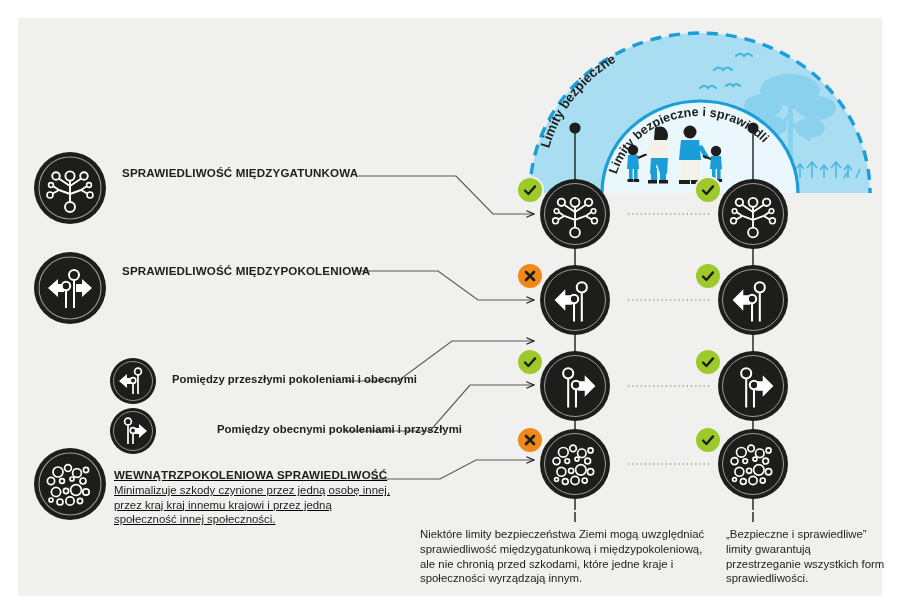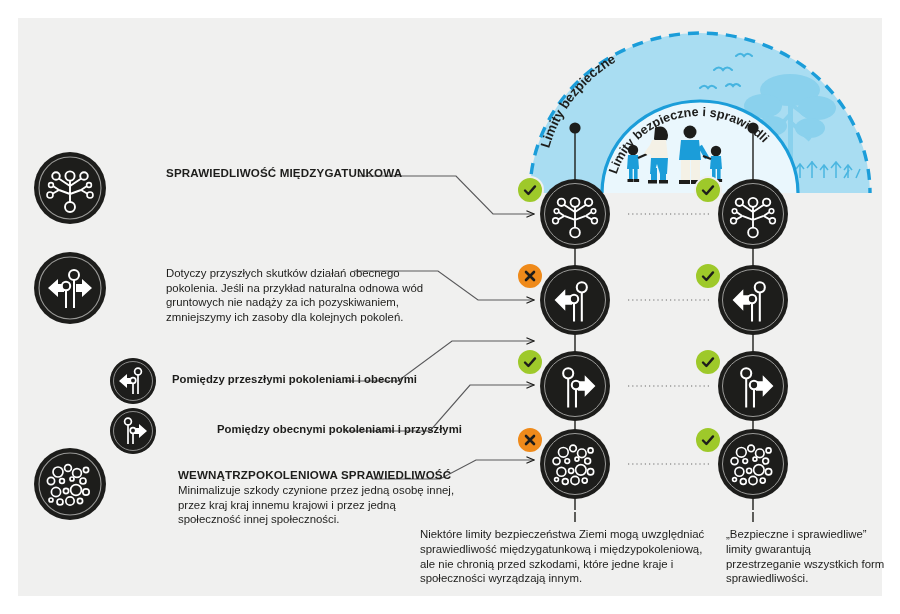--- a/index.html
+++ b/index.html
@@ -21,21 +21,21 @@
   .sky{position:absolute;left:500px;top:18px;width:400px;height:175px;overflow:hidden;}
   .sky svg{display:block;}
 
   
   .entry{position:absolute;}
   .badge-icon{
     position:absolute;border-radius:50%;background:#1d1d1b;
   }
   .badge-icon svg{position:absolute;left:0;top:0;}
 
-  .etext{position:absolute;margin-left:44px;}
+  .etext{position:absolute;}
   .ehead{
     font-size:11.6px;font-weight:bold;color:#1d1d1b;
     letter-spacing:.15px;white-space:nowrap;
   }
   .ebody{
     font-size:11.4px;color:#1d1d1b;line-height:14.6px;
     margin-top:2px;
   }
   .sublabel{
     position:absolute;font-size:11.3px;font-weight:bold;color:#1d1d1b;
@@ -244,21 +244,21 @@
         <path d="M24,32 L24,27 L14,36 L24,45 L24,40 L30,40 L30,32 Z" fill="#ffffff"></path>
         <path d="M48,32 L48,27 L58,36 L48,45 L48,40 L42,40 L42,32 Z" fill="#ffffff"></path>
         <g stroke="#ffffff" stroke-width="2" fill="none">
           <path d="M40,26 L40,56 M32,36 L32,56"></path>
         </g>
         <circle cx="40" cy="23" r="5" fill="#1d1d1b" stroke="#ffffff" stroke-width="2"></circle>
         <circle cx="32" cy="34" r="4.2" fill="#1d1d1b" stroke="#ffffff" stroke-width="2"></circle>
       </svg>
     </div>
     <div class="etext" style="left:88px;top:12px;width:272px;">
-      <div class="ebody">Dotyczy przyszłych skutków działań obecnego pokolenia. Jeśli na przykład naturalna odnowa wód gruntowych nie nadąży za ich pozyskiwaniem, zmniejszymy ich zasoby dla kolejnych pokoleń.</div>
+      <div class="ehead">SPRAWIEDLIWOŚĆ MIĘDZYPOKOLENIOWA</div>
     </div>
   </div>
 
   <div class="entry" style="left:110px;top:358px;">
     <div class="badge-icon" style="left:0;top:0;width:46px;height:46px;">
       <svg width="46" height="46" viewBox="0 0 46 46">
         <circle cx="23" cy="23" r="22.5" fill="#1d1d1b"></circle>
         <circle cx="23" cy="23" r="19.5" fill="none" stroke="#9a9a98" stroke-width="0.9"></circle>
         <path d="M17,20 L17,16 L9,23 L17,30 L17,26 L22,26 L22,20 Z" fill="#ffffff"></path>
         <g stroke="#ffffff" stroke-width="1.7" fill="none">
@@ -305,21 +305,21 @@
             <circle cx="32" cy="43" r="2.6"></circle>
           <circle cx="42" cy="42" r="5.4"></circle>
             <circle cx="52" cy="44" r="3.2"></circle>
           <circle cx="26" cy="54" r="3"></circle>
             <circle cx="36" cy="53" r="4.2"></circle>
           <circle cx="46" cy="53" r="2.6"></circle>
             <circle cx="17" cy="52" r="2"></circle>
         </g>
       </svg>
     </div>
-    <div class="etext" style="left:100px;top:20px;width:280px;">
+    <div class="etext" style="left:80px;top:20px;width:280px;text-decoration:underline;">
       <div class="ehead">WEWNĄTRZPOKOLENIOWA SPRAWIEDLIWOŚĆ</div>
       <div class="ebody">Minimalizuje szkody czynione przez jedną osobę innej, przez kraj kraj innemu krajowi i przez jedną społeczność innej społeczności.</div>
     </div>
   </div>
 
   <div class="node" style="left:540px;top:179px;">
     <div class="disc">
       <svg width="70" height="70" viewBox="0 0 72 72">
         <g stroke="#ffffff" stroke-width="1.9" fill="none">
           <path d="M36,52 L36,26 M36,34 L24,26 M36,34 L48,26 M36,42 L25,38 M36,42 L47,38"></path>

